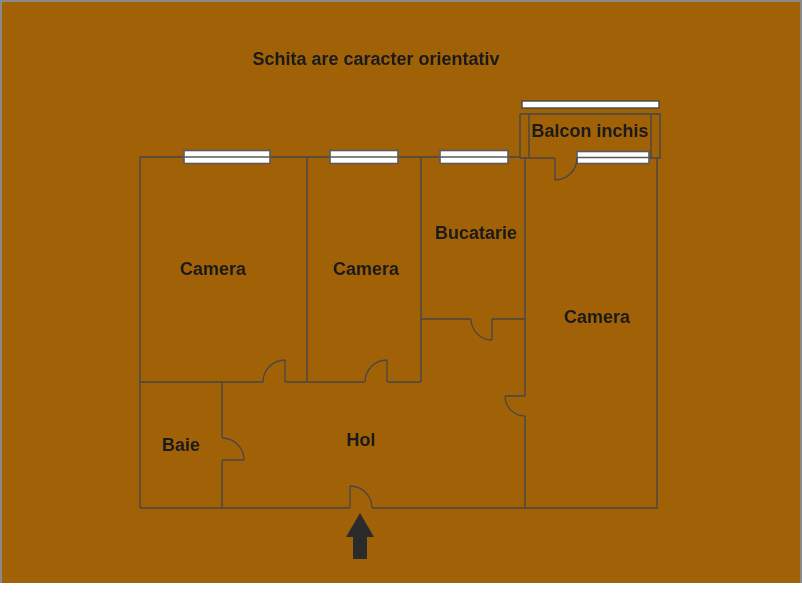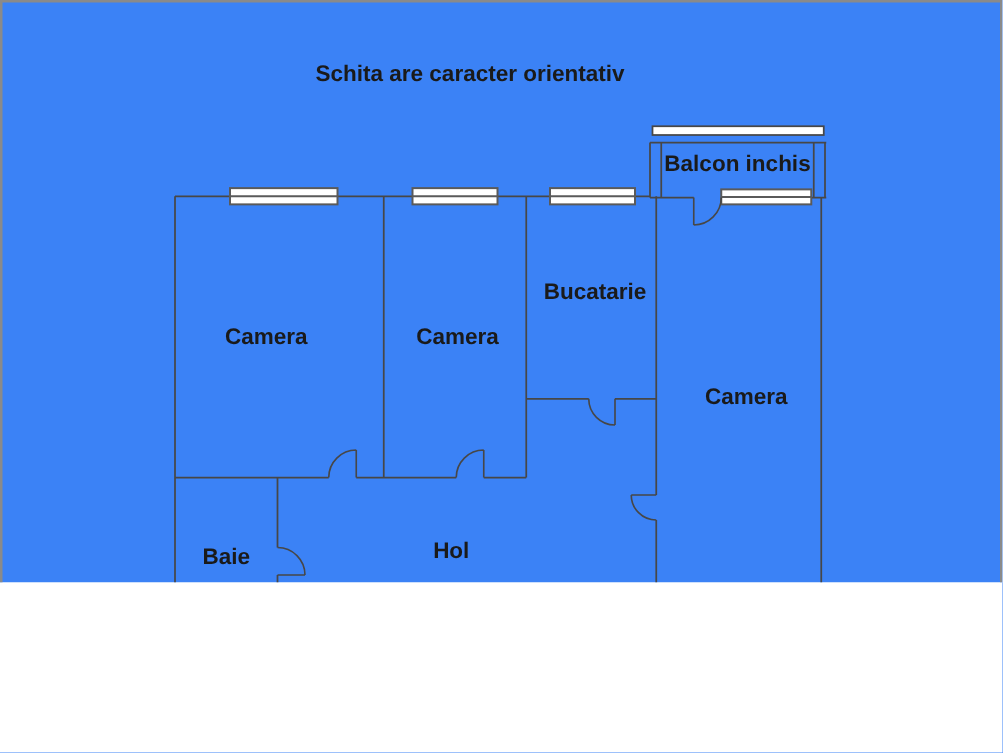--- a/index.html
+++ b/index.html
@@ -1,16 +1,16 @@
 <!DOCTYPE html>
 <html><head>
 <meta charset="utf-8">
 <style>
   html,body{margin:0;padding:0;background:#fff;}
-  .canvas{width:802px;height:466px;position:relative;background:#3b82f6;overflow:hidden;}
+  .canvas{width:802px;height:583px;position:relative;background:#a16207;overflow:hidden;}
   svg{display:block;}
   .room-label{font-family:"Liberation Sans",sans-serif;font-size:18px;font-weight:600;}
   .title-label{font-family:"Liberation Sans",sans-serif;font-size:18px;font-weight:600;}
   text{text-anchor:middle;}
 </style>
 </head>
 <body>
 
 <div class="canvas">
 <svg width="802" height="602" viewBox="0 0 802 602" xmlns="http://www.w3.org/2000/svg">

